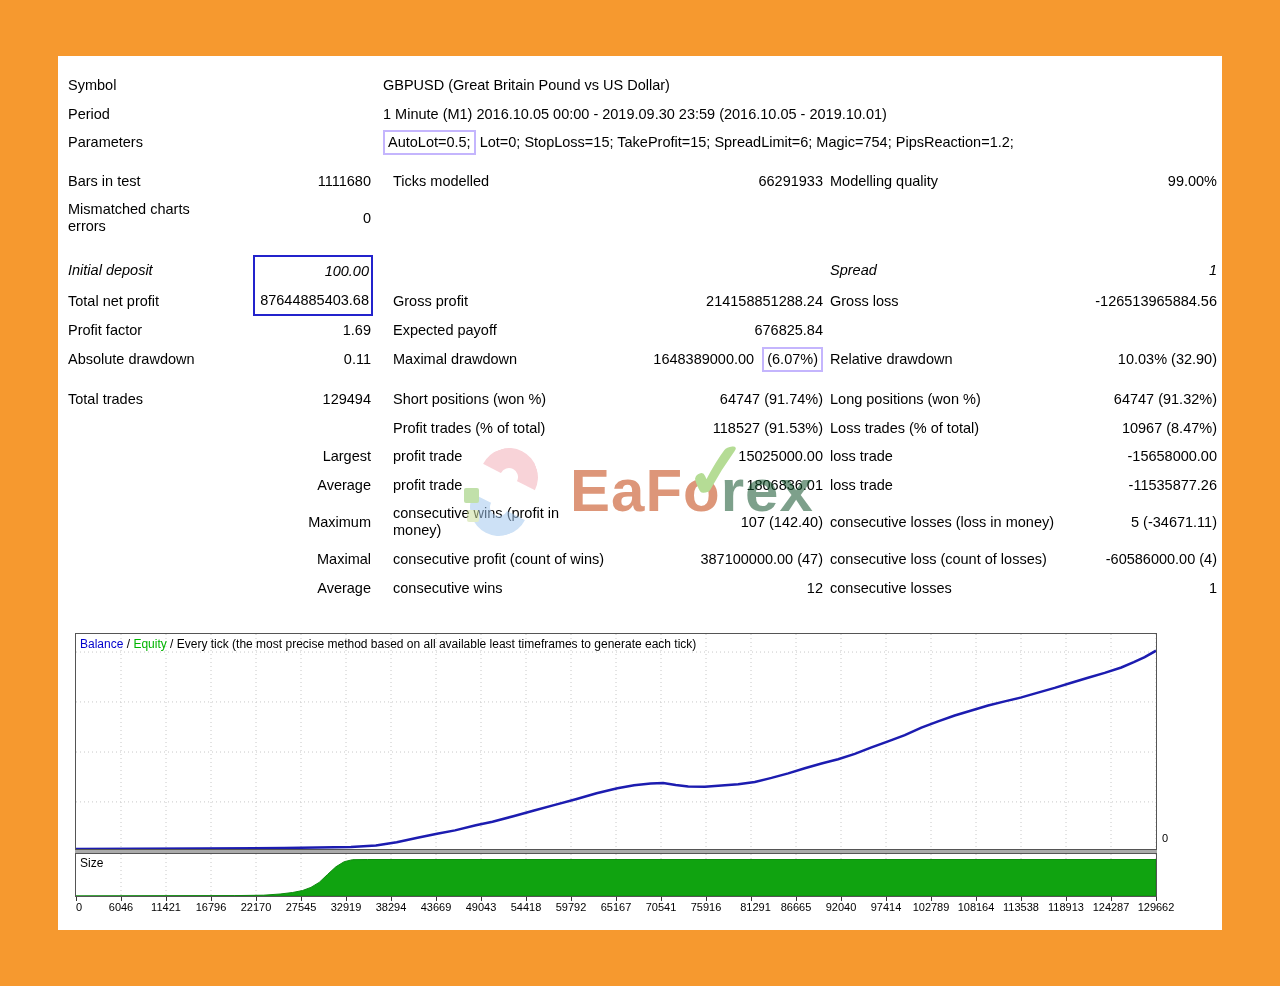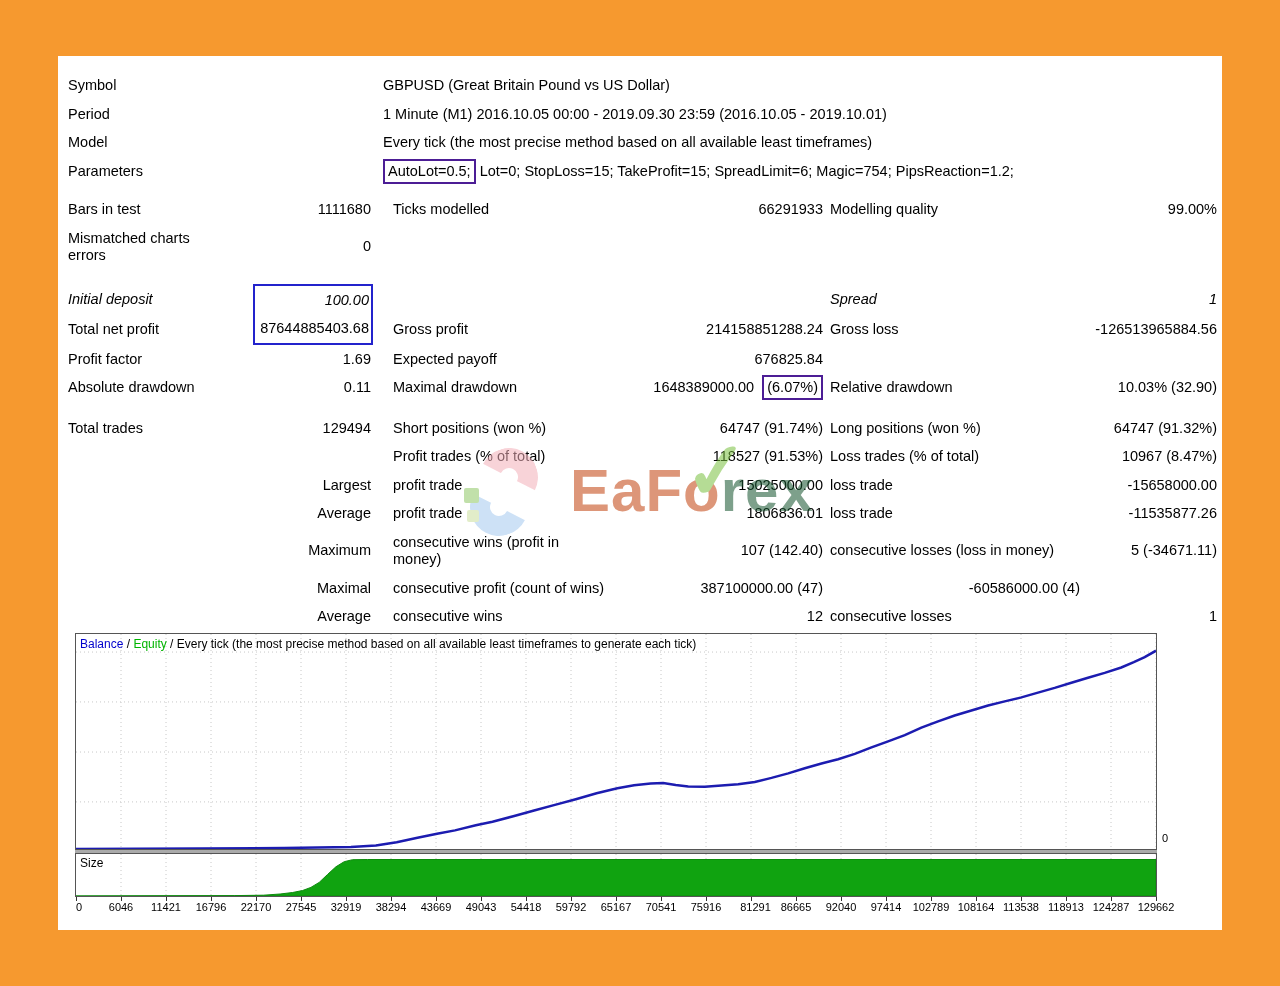--- a/index.html
+++ b/index.html
@@ -22,21 +22,21 @@
   .irow{display:grid;grid-template-columns:315px 1fr;line-height:28.5px;}
   .row{display:grid;grid-template-columns:185px 120px 270px 180px 257px 137px;line-height:28.5px;align-items:center;}
   .row.twoline{line-height:17px;padding:6px 0;}
   .c1v,.c2v,.c3v{text-align:right;}
   .c1v{padding-right:2px;box-sizing:border-box;}
   .c2l{padding-left:20px;box-sizing:border-box;}
   .c3l{padding-left:7px;box-sizing:border-box;}
   .mt10{margin-top:10px;} .mt14{margin-top:14px;font-style:italic;} .mt12{margin-top:12px;}
   .narrowlab{display:inline-block;max-width:150px;vertical-align:middle;line-height:17px;}
   .narrowlab2{display:inline-block;max-width:195px;vertical-align:middle;line-height:17px;}
-  .inlinebox{display:inline-block;border:2px solid #4c1d95;padding:0 3px;line-height:21px;}
+  .inlinebox{display:inline-block;border:2px solid #c4b5fd;padding:0 3px;line-height:21px;}
   .vbox-top{border:2px solid #2323cc;border-bottom:none;}
   .vbox-bottom{border:2px solid #2323cc;border-top:none;}
   
   .watermark{
     position:absolute;left:404px;top:392px;width:430px;height:110px;
     opacity:0.55;z-index:5;pointer-events:none;
   }
   .wm-logo{position:absolute;left:0;top:0;width:100px;height:100px;}
   .swirl{position:absolute;width:58px;height:58px;border-radius:50%;box-sizing:border-box;}
   .swirl.pink{left:18px;top:0;border:20px solid #f3b0ba;border-left-color:transparent;border-bottom-color:transparent;transform:rotate(-18deg);}
@@ -76,24 +76,20 @@
     <div id="info-rows">
         <div class="irow">
           <div>Symbol</div>
           <div>GBPUSD (Great Britain Pound vs US Dollar)</div>
         </div>
         <div class="irow">
           <div>Period</div>
           <div>1 Minute (M1) 2016.10.05 00:00 - 2019.09.30 23:59 (2016.10.05 - 2019.10.01)</div>
         </div>
         <div class="irow">
-          <div>Model</div>
-          <div>Every tick (the most precise method based on all available least timeframes)</div>
-        </div>
-        <div class="irow">
           <div>Parameters</div>
           <div><span class="inlinebox">AutoLot=0.5;</span><span> Lot=0; StopLoss=15; TakeProfit=15; SpreadLimit=6; Magic=754; PipsReaction=1.2;</span></div>
         </div>
       </div>
     <div id="stat-rows">
         <div class="row mt10">
           <div class="c1l">Bars in test</div>
           <div class="c1v">1111680</div>
           <div class="c2l">Ticks modelled</div>
           <div class="c2v">66291933</div>
@@ -178,20 +174,21 @@
           <div class="c2l"><span class="narrowlab2">consecutive wins (profit in money)</span></div>
           <div class="c2v">107 (142.40)</div>
           <div class="c3l">consecutive losses (loss in money)</div>
           <div class="c3v">5 (-34671.11)</div>
         </div>
         <div class="row">
           <div class="c1l"></div>
           <div class="c1v">Maximal</div>
           <div class="c2l">consecutive profit (count of wins)</div>
           <div class="c2v">387100000.00 (47)</div>
+          <div class="c3l">consecutive loss (count of losses)</div>
           <div class="c3v">-60586000.00 (4)</div>
         </div>
         <div class="row">
           <div class="c1l"></div>
           <div class="c1v">Average</div>
           <div class="c2l">consecutive wins</div>
           <div class="c2v">12</div>
           <div class="c3l">consecutive losses</div>
           <div class="c3v">1</div>
         </div>

